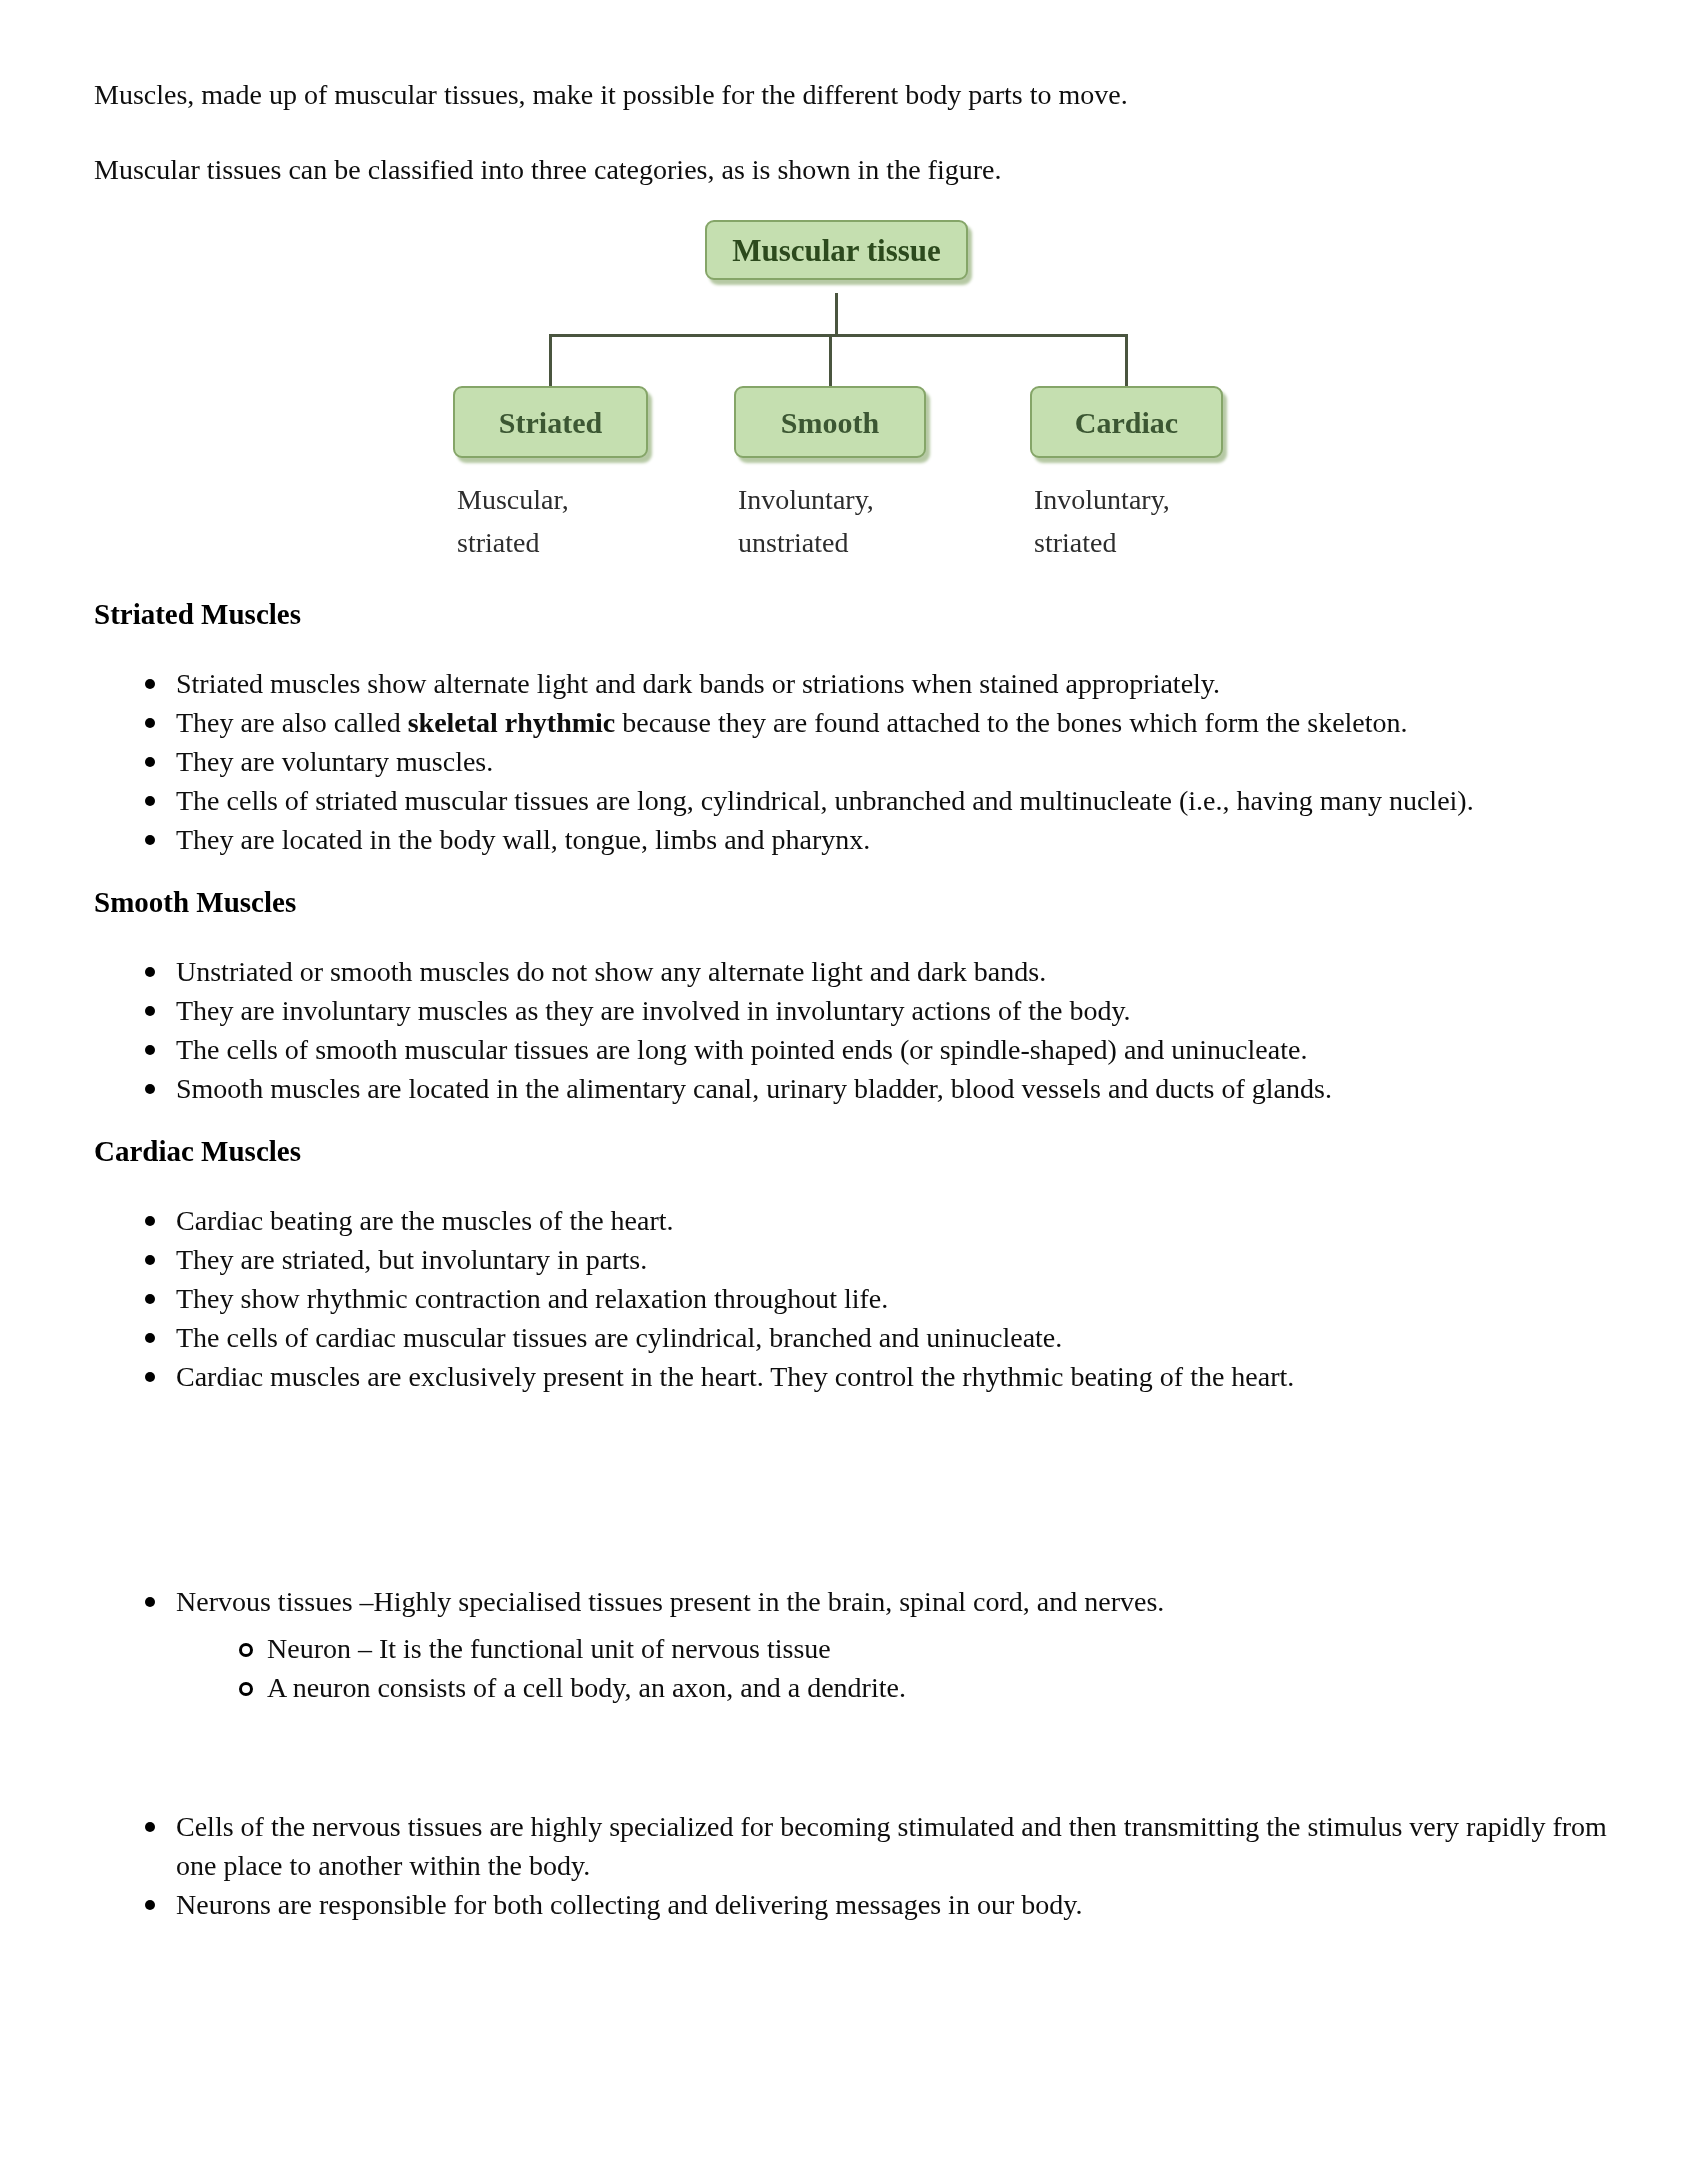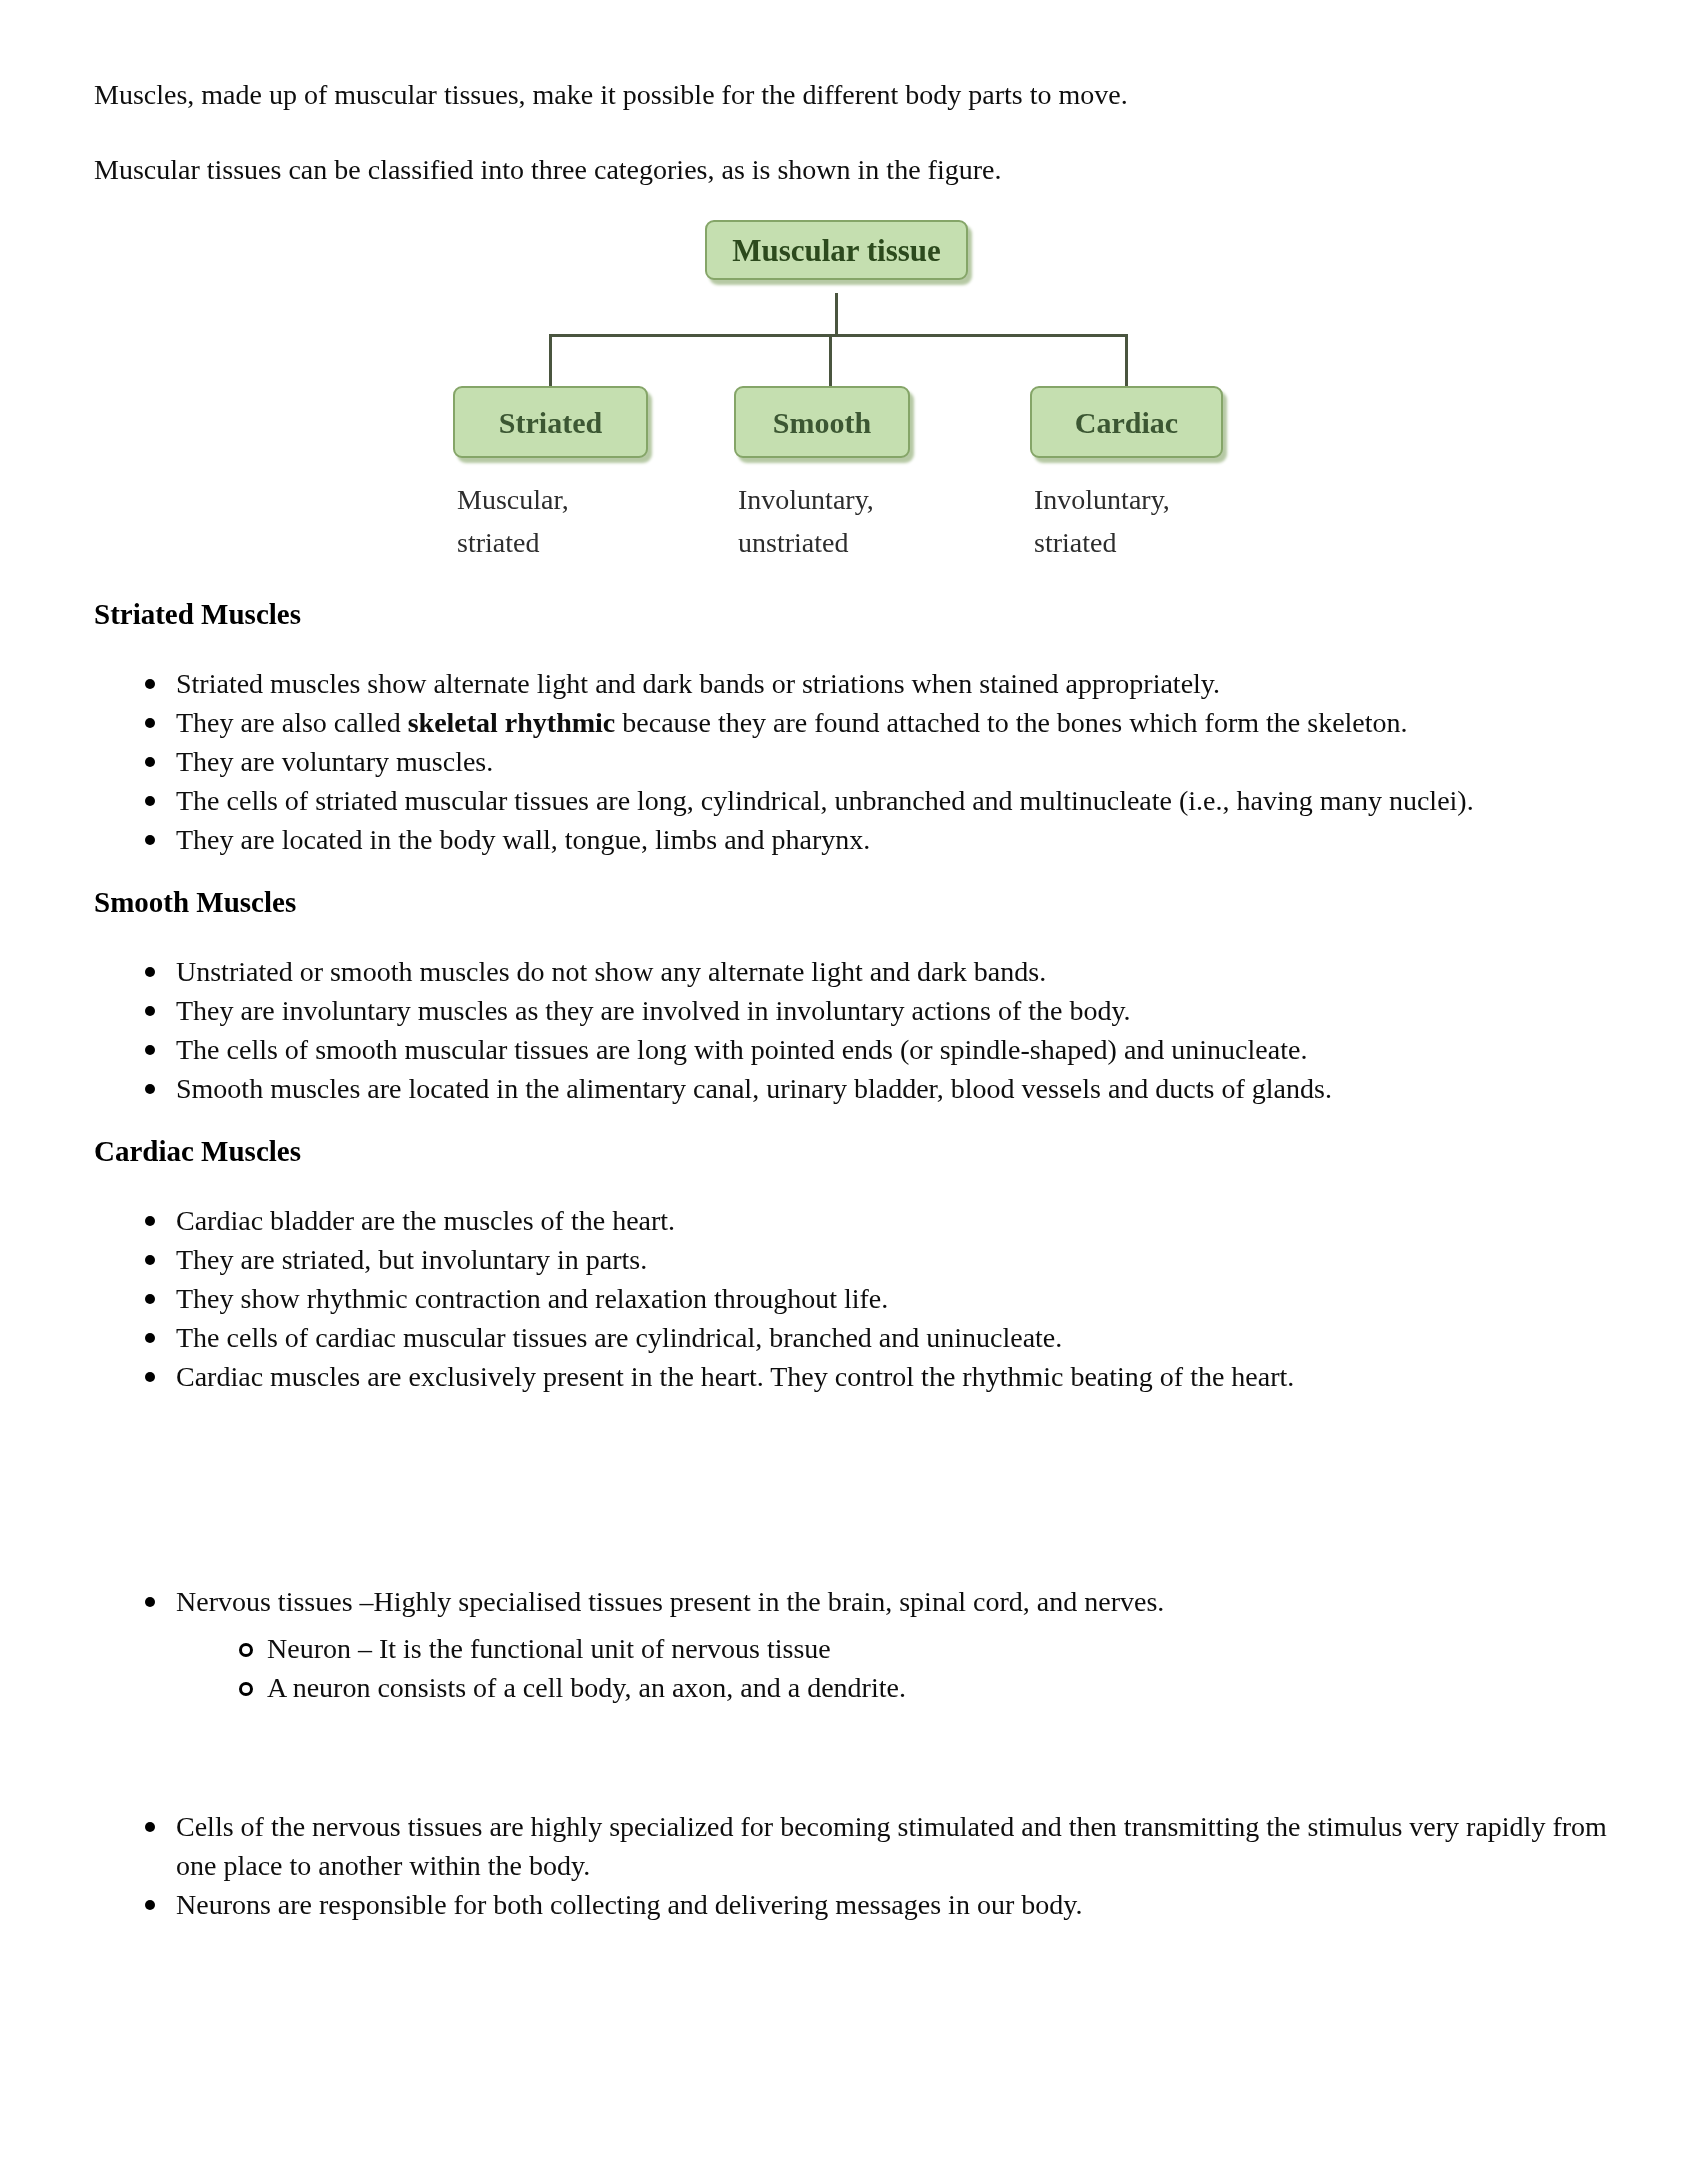--- a/index.html
+++ b/index.html
@@ -24,21 +24,21 @@
     background:var(--box_fill,#c5dfb0);
     border:2px solid var(--box_border,#85a568);
     border-radius:9px;
     box-shadow:4px 5px 3px var(--box_shadow,#b6c9a4);
     display:flex;align-items:center;justify-content:center;
     font-weight:bold;
   }
   .dbox-root{left:611px;top:7px;width:263px;height:60px;font-size:31px;color:var(--root_text,#2c4a1d);}
   .dbox-child{top:173px;height:72px;font-size:30px;color:var(--child_text,#3c5733);}
   .dbox-c1{left:359px;width:195px;}
-  .dbox-c2{left:640px;width:176px;}
+  .dbox-c2{left:640px;width:192px;}
   .dbox-c3{left:936px;width:193px;}
   .dline{position:absolute;background:var(--line,#4a553f);}
   .l-rootdrop{left:741px;top:80px;width:3px;height:44px;}
   .l-horiz{left:455px;top:121px;width:578px;height:3px;}
   .l-drop1{left:455px;top:121px;width:3px;height:54px;}
   .l-drop2{left:735px;top:121px;width:3px;height:54px;}
   .l-drop3{left:1031px;top:121px;width:3px;height:54px;}
   .dnote{position:absolute;top:265px;font-size:28px;line-height:43px;color:var(--note_text,#2d2d2d);}
   .dnote span{display:block;}
   .dnote-1{left:363px;}
@@ -116,21 +116,21 @@
       </ul>
       <h3 class="section-heading">Smooth Muscles</h3>
       <ul class="bullets">
         <li><span>Unstriated or smooth muscles do not show any alternate light and dark bands.</span></li>
         <li><span>They are involuntary muscles as they are involved in involuntary actions of the body.</span></li>
         <li><span>The cells of smooth muscular tissues are long with pointed ends (or spindle-shaped) and uninucleate.</span></li>
         <li><span>Smooth muscles are located in the alimentary canal, urinary bladder, blood vessels and ducts of glands.</span></li>
       </ul>
       <h3 class="section-heading">Cardiac Muscles</h3>
       <ul class="bullets">
-        <li><span>Cardiac bladder are the muscles of the heart.</span></li>
+        <li><span>Cardiac beating are the muscles of the heart.</span></li>
         <li><span>They are striated, but involuntary in parts.</span></li>
         <li><span>They show rhythmic contraction and relaxation throughout life.</span></li>
         <li><span>The cells of cardiac muscular tissues are cylindrical, branched and uninucleate.</span></li>
         <li><span>Cardiac muscles are exclusively present in the heart. They control the rhythmic beating of the heart.</span></li>
       </ul>
     </div>
 
   <div class="nervous-block">
     <ul class="bullets" id="nervous-main">
         <li><span>Nervous tissues –Highly specialised tissues present in the brain, spinal cord, and nerves.</span></li>

